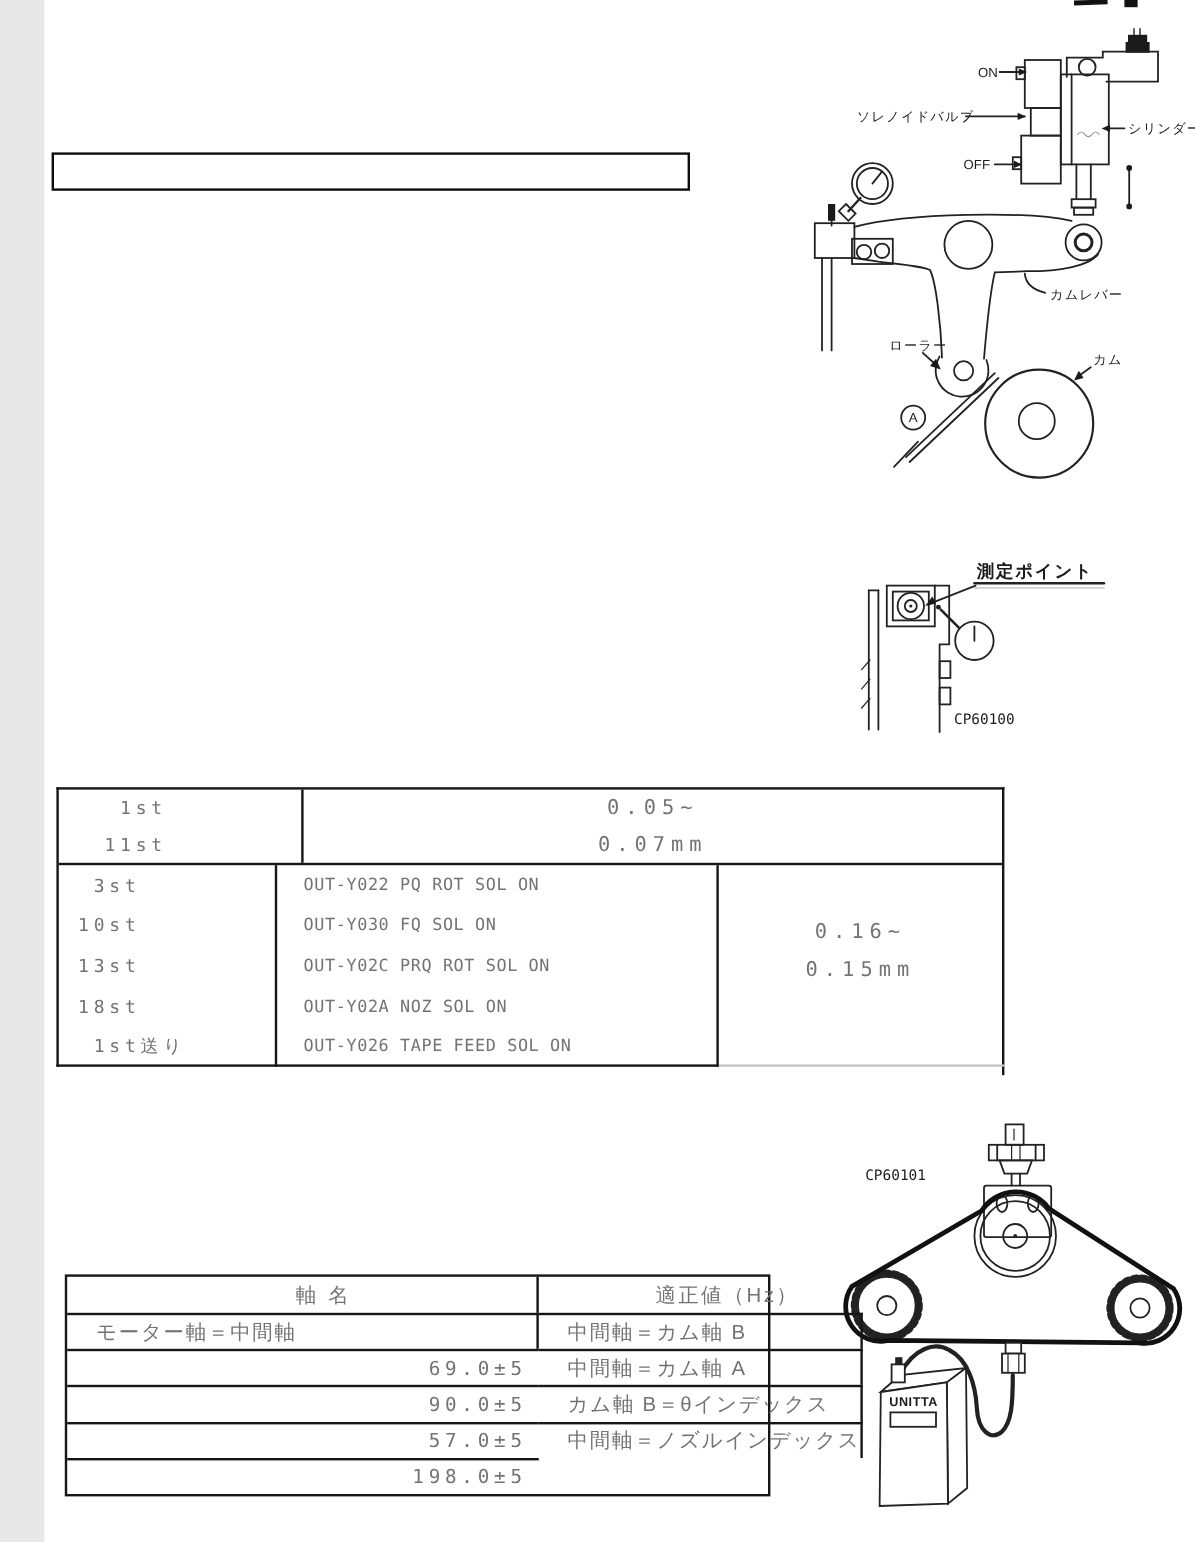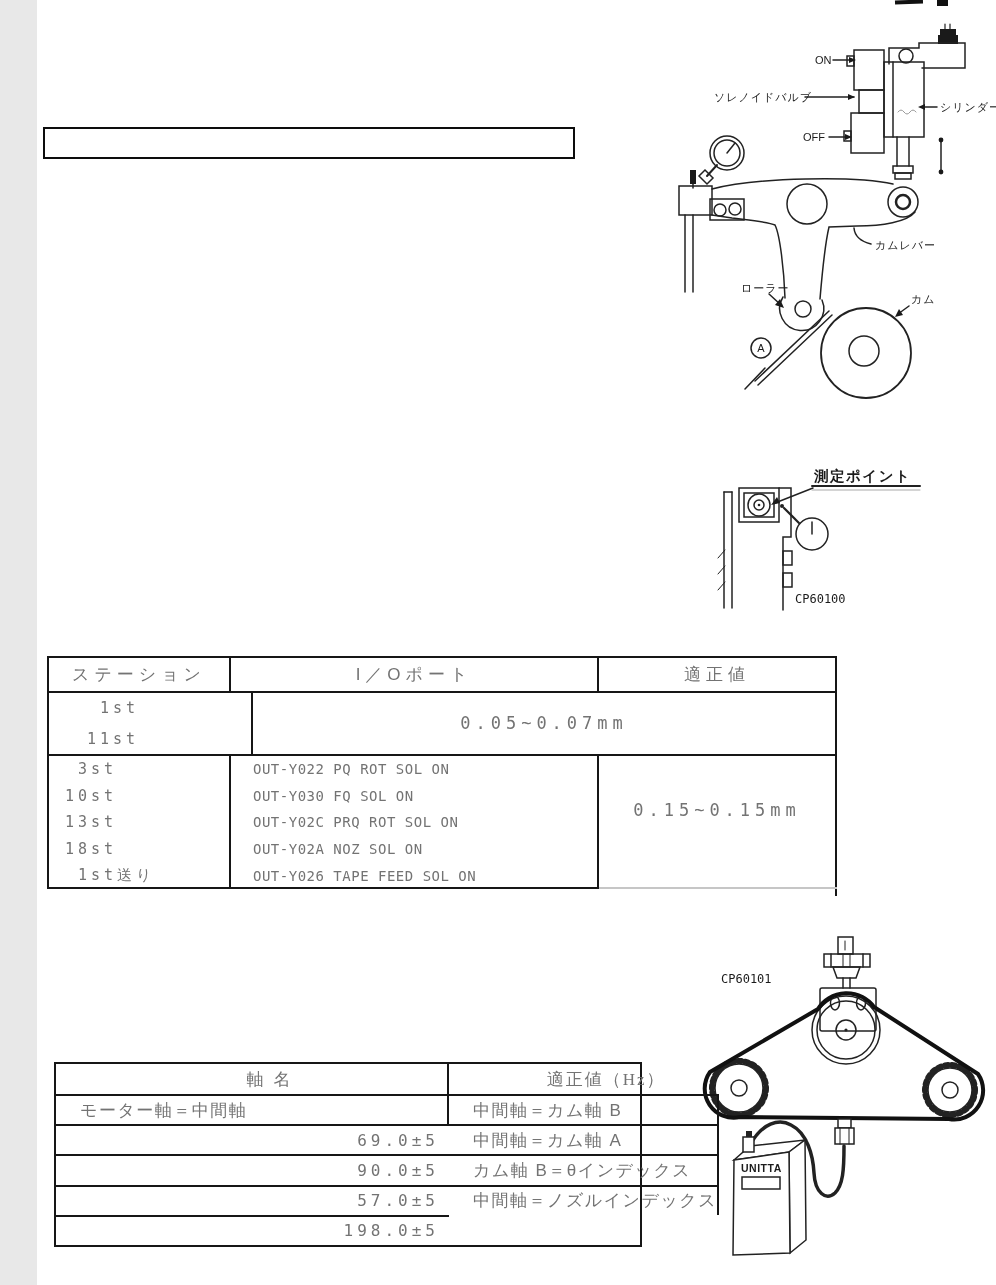--- a/index.html
+++ b/index.html
@@ -26,38 +26,38 @@
   .io-g2{flex:1;}
   .io-c1{width:180px;flex:none;border-right:2px solid #161616;display:flex;flex-direction:column;}
   .io-c2{width:366px;flex:none;border-right:2px solid #161616;display:flex;flex-direction:column;}
   .io-c3{flex:1;display:flex;flex-direction:column;justify-content:center;align-items:center;}
   .io-hd{display:flex;align-items:center;justify-content:center;font-size:17px;letter-spacing:5px;
          flex-direction:row;}
   .st{flex:1;display:flex;align-items:center;padding-left:16px;
       font-family:"DejaVu Sans Mono",monospace;font-size:15px;letter-spacing:4px;white-space:pre;}
   .pt{flex:1;display:flex;align-items:center;padding-left:22px;
       font-family:"DejaVu Sans Mono",monospace;font-size:14px;letter-spacing:0.5px;white-space:pre;}
-  .valblock{display:flex;flex-direction:row;align-items:center;font-size:17px;letter-spacing:5px;
+  .valblock{display:flex;flex-direction:column;align-items:center;font-size:17px;letter-spacing:5px;
             font-family:"DejaVu Sans Mono",monospace;}
   .vl{line-height:31px;white-space:pre;}
   .io-g2 .valblock{transform:translateY(-12px);}
   .io-bottom-dark{position:absolute;left:-2px;bottom:0;width:552px;height:2px;background:#161616;}
   .io-bottom-faint{position:absolute;left:550px;bottom:0;right:-2px;height:2px;background:#c6c6c6;}
   .io-tail{position:absolute;right:-2px;bottom:-7px;width:2px;height:7px;background:#161616;}
 
   
   .axis-table{position:absolute;left:17px;top:1062px;width:584px;height:181px;
               border:2px solid #161616;background:#fff;box-sizing:content-box;
               display:grid;grid-template-columns:393px 1fr;grid-auto-rows:1fr;}
   .ax-c{display:flex;align-items:center;border-top:2px solid #161616;box-sizing:border-box;padding-left:44px;}
   .ax-r0{border-top:none;}
   .ax-left{border-right:2px solid #161616;}
   .ax-h{justify-content:center;font-size:17px;}
   .ax-h-name{letter-spacing:10px;}
-  .ax-h-val{letter-spacing:2px;font-family:Liberation Serif, serif;}
+  .ax-h-val{letter-spacing:2px;}
   .ax-name{padding-left:24px;font-size:17px;letter-spacing:1.5px;white-space:pre;}
   .ax-val{justify-content:flex-end;padding-right:10px;
           font-family:"DejaVu Sans Mono",monospace;font-size:16px;letter-spacing:4px;white-space:pre;}
 
   .d1{left:620px;top:0;}
   .d2{left:650px;top:450px;}
   .d3{left:640px;top:930px;}
 </style>
 </head>
 <body>
@@ -181,25 +181,20 @@
       <line x1="126" y1="38" x2="88" y2="53"></line>
       <line x1="125" y1="36" x2="233" y2="36" stroke-width="2"></line>
       <line x1="125" y1="40" x2="233" y2="40" stroke="#aaaaaa" stroke-width="1"></line>
     </g>
     <polygon points="84,55 93,53 90,47" fill="#1a1a1a"></polygon>
     <text x="127" y="31" font-size="14.5" font-weight="bold" letter-spacing="1.5">測定ポイント</text>
     <text x="108" y="153" font-size="12" class="mono">CP60100</text>
   </svg>
 
   <div class="io-table">
-    <div class="io-head">
-      <div class="io-c1 io-hd">ステーション</div>
-      <div class="io-c2 io-hd">I／Oポート</div>
-      <div class="io-c3 io-hd">適正値</div>
-    </div>
     <div class="io-group io-g1">
       <div class="io-c1">
         <div class="st"> 1st</div>
         <div class="st">11st</div>
       </div>
       <div class="io-c3">
         <div class="valblock">
           <div class="vl">0.05~</div>
           <div class="vl">0.07mm</div>
         </div>
@@ -215,21 +210,21 @@
       </div>
       <div class="io-c2">
         <div class="pt">OUT-Y022 PQ ROT SOL ON</div>
         <div class="pt">OUT-Y030 FQ SOL ON</div>
         <div class="pt">OUT-Y02C PRQ ROT SOL ON</div>
         <div class="pt">OUT-Y02A NOZ SOL ON</div>
         <div class="pt">OUT-Y026 TAPE FEED SOL ON</div>
       </div>
       <div class="io-c3">
         <div class="valblock">
-          <div class="vl">0.15~</div>
+          <div class="vl">0.16~</div>
           <div class="vl">0.15mm</div>
         </div>
       </div>
     </div>
     <div class="io-bottom-dark"></div>
     <div class="io-bottom-faint"></div>
     <div class="io-tail"></div>
   </div>
 
   <svg class="d3" width="356" height="355" viewBox="0 0 356 355">

